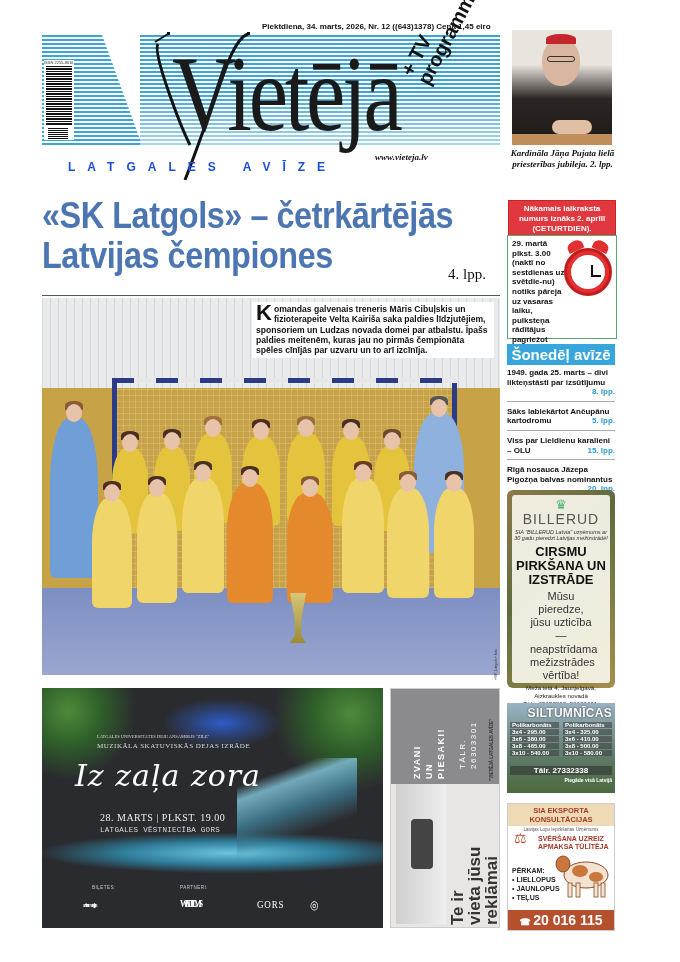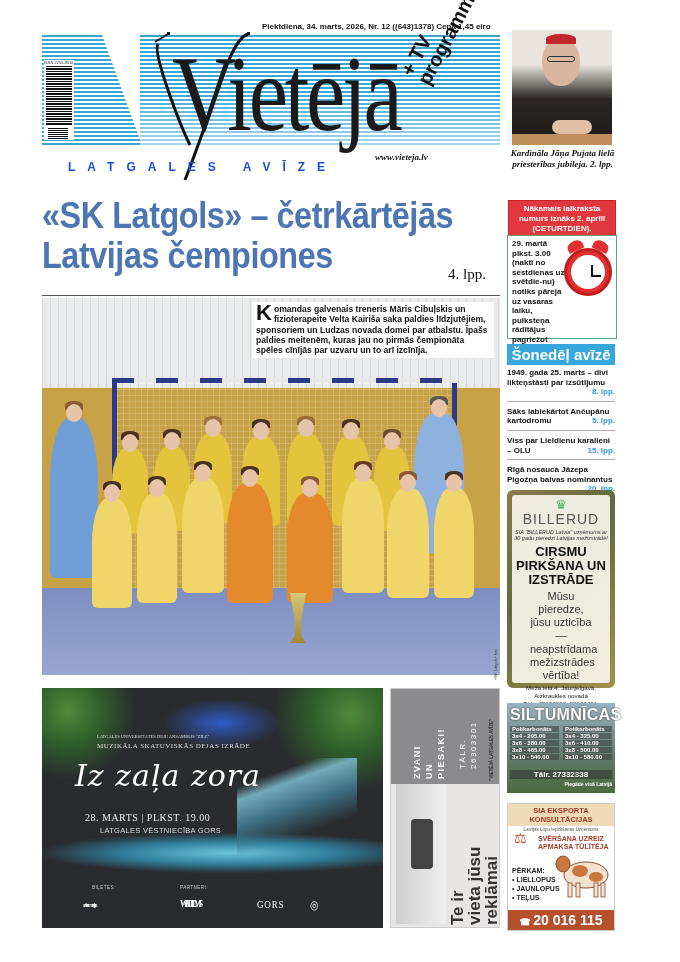--- a/index.html
+++ b/index.html
@@ -66,21 +66,21 @@
 .billerud{left:507px;top:490px;width:108px;height:198px;border-radius:6px;background:linear-gradient(135deg,#8d7a4b,#5e6b3f 40%,#a5904c);padding:5px}
 .billerud .inner{width:100%;height:100%;background:rgba(248,246,236,.92);border-radius:3px;text-align:center;padding:3px 2px;font-size:6px;line-height:1.15;color:#333}
 .billerud .crown{color:#4fb36e;font-size:13px;line-height:1}
 .billerud .brand{font-size:14px;letter-spacing:1px;color:#555}
 .billerud .small{font-style:italic;font-size:5.5px;margin:2px 0}
 .billerud .big{font-size:13px;font-weight:bold;color:#111;line-height:1.08;margin:3px 0}
 .billerud .mid{font-size:11px;color:#333;margin:2px 16px;line-height:1.2}
 .billerud .contact{font-size:6.2px;color:#222;margin-top:2px;line-height:1.25}
 
 .silt{left:507px;top:703px;width:108px;height:90px;background:linear-gradient(to bottom,#9ab3c4,#5f7a69 60%,#4c6a3f);padding:3px;color:#fff;font-size:6px;font-weight:bold}
-.silt .title{font-size:16px;text-align:left;color:#fff;text-shadow:0 0 2px #333;letter-spacing:.3px}
+.silt .title{font-size:12px;text-align:right;color:#fff;text-shadow:0 0 2px #333;letter-spacing:.3px}
 .silt .grid{display:grid;grid-template-columns:1fr 1fr;gap:1px 4px;margin-top:2px}
 .silt .grid span{background:rgba(60,60,60,.55);padding:0 2px;white-space:nowrap}
 .silt .tel{text-align:center;font-size:8px;margin-top:10px;background:rgba(40,40,40,.5)}
 
 .cow-ad{left:507px;top:803px;width:108px;height:128px;border:1px solid #ccc;background:#fff}
 .cow-ad .hdr{background:#eedbb5;color:#a33a2a;font-weight:bold;font-size:7.5px;text-align:center;padding:2px 0}
 .cow-ad .sub{font-size:4.5px;text-align:center;color:#555;padding:1px 0}
 .cow-ad .weigh{font-size:7px;font-weight:bold;color:#a33a2a;padding-left:30px;line-height:1.2;margin-top:2px}
 .cow-ad .buy{position:absolute;left:4px;top:62px;font-size:7px;font-weight:bold;color:#222;line-height:1.3}
 .cow-ad .cow{position:absolute;left:46px;top:45px;width:58px;height:52px}
@@ -99,22 +99,22 @@
 .event{left:42px;top:688px;width:341px;height:240px;background:#2a2b2f;overflow:hidden}
 .event .leaves1{position:absolute;left:-10px;top:-10px;width:120px;height:110px;background:radial-gradient(circle at 30% 30%,#4e8a3a 0,#2f5e2a 30%,transparent 60%)}
 .event .leaves2{position:absolute;right:-10px;top:-10px;width:140px;height:120px;background:radial-gradient(circle at 70% 30%,#4e8a3a 0,#2f5e2a 30%,transparent 60%)}
 .event .blue{position:absolute;left:120px;top:10px;width:120px;height:50px;background:radial-gradient(ellipse,#2e5cc8 0,rgba(46,92,200,.4) 40%,transparent 70%)}
 .event .ice{position:absolute;left:0;top:145px;width:100%;height:40px;background:radial-gradient(ellipse at 55% 50%,#6cc4dd 0,#2f7d9a 40%,transparent 72%)}
 .event .dancer{position:absolute;left:195px;top:70px;width:120px;height:100px;background:linear-gradient(160deg,transparent 20%,#7ab7c9 30%,#3c7388 50%,transparent 70%);opacity:.9}
 .event .univ{position:absolute;left:0;width:100%;text-align:left;padding-left:55px;color:#ddd;font-family:"Liberation Serif",serif}
 .event .l1{top:46px;font-size:4.5px}
 .event .l2{top:54px;font-size:7px;letter-spacing:.5px}
 .event .title{position:absolute;left:33px;top:70px;color:#fff;font-family:"DejaVu Serif",serif;font-style:italic;font-size:30px;letter-spacing:1px}
-.event .date{position:absolute;left:43px;top:124px;color:#eee;font-family:"Liberation Serif",serif;font-size:10px;letter-spacing:.5px}
-.event .venue{position:absolute;left:58px;top:138px;color:#ddd;font-family:Liberation Sans, sans-serif;font-size:7.5px;letter-spacing:.3px}
+.event .date{position:absolute;left:58px;top:124px;color:#eee;font-family:"Liberation Serif",serif;font-size:10px;letter-spacing:.5px}
+.event .venue{position:absolute;left:58px;top:138px;color:#ddd;font-family:Liberation Mono, monospace;font-size:7.5px;letter-spacing:.3px}
 .event .lbl{position:absolute;top:197px;color:#ccc;font-size:4.5px;letter-spacing:.5px}
 .event .logo{position:absolute;top:211px;color:#fff;font-weight:bold}
 </style>
 </head>
 <body>
 
 <div class="abs stripes masthead-left"></div>
 <div class="abs stripes masthead-band"></div>
 <div class="abs masthead-band-fade"></div>
 <div class="abs barcode">

